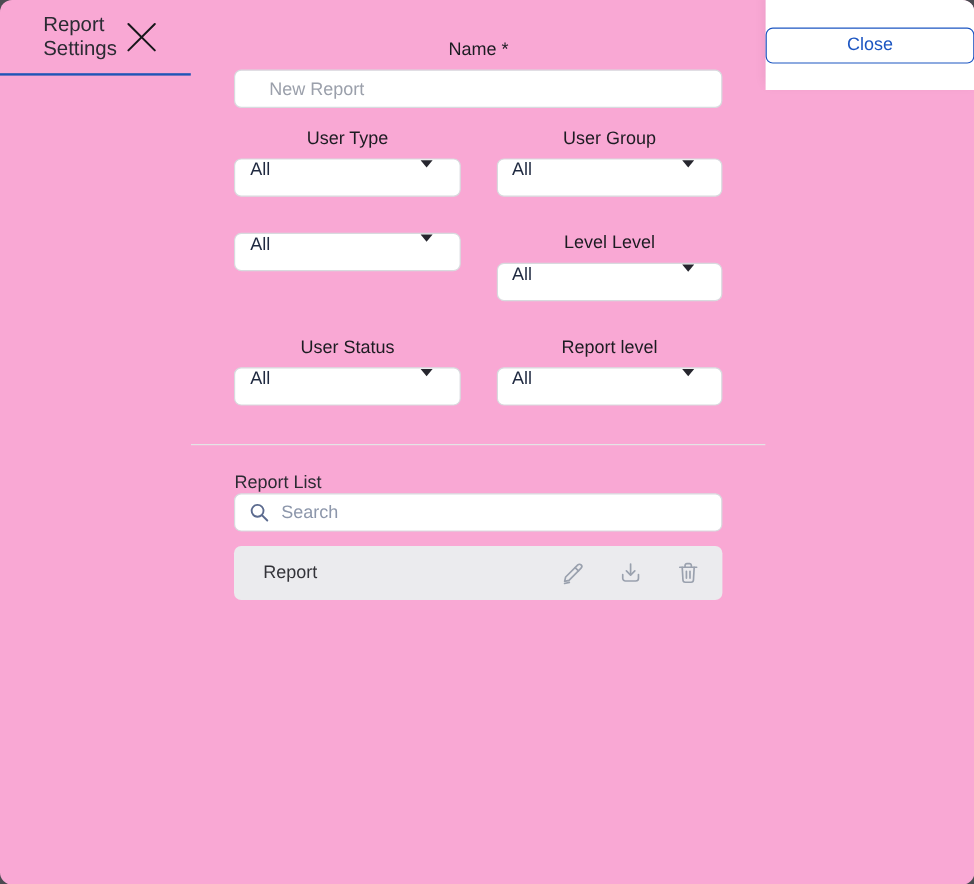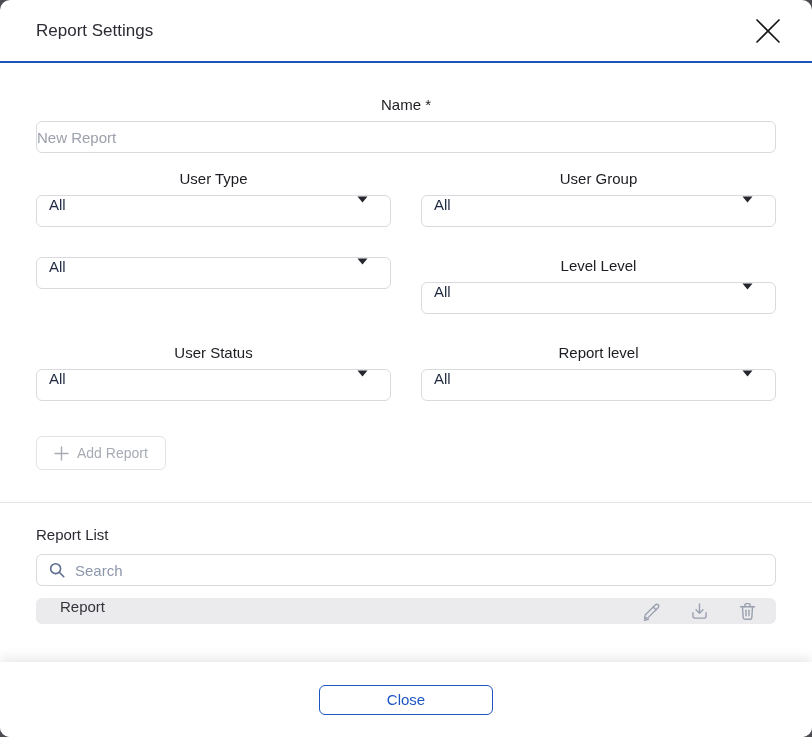--- a/index.html
+++ b/index.html
@@ -6,24 +6,24 @@
   html, body { margin: 0; padding: 0; }
   body {
     width: 812px; height: 737px;
     background: #4b4b51;
     font-family: "Liberation Sans", sans-serif;
     position: relative;
     overflow: hidden;
   }
   .modal {
     position: absolute; inset: 0;
-    background: #ffffff;
+    background: #f9a8d4;
     border-radius: 10px;
     overflow: hidden;
-    display: flex; flex-direction: column;
+    display: flex; flex-direction: row;
   }
   
   .modal-header {
     height: 63px; flex: 0 0 63px;
     border-bottom: 2px solid #1f55b6;
     display: flex; align-items: center; justify-content: space-between;
     padding: 0 26px 0 36px;
   }
   .modal-title { font-size: 17px; color: #2b2b33; }
   .close-btn {
@@ -33,21 +33,21 @@
   }
   
   .content { flex: 1 1 auto; padding: 33px 36px 0 36px; overflow: hidden; }
   .field-label {
     display: block; font-size: 15px; color: #1c1c22;
     height: 17px; line-height: 17px; margin-bottom: 8px; text-align: center;
   }
   .text-input {
     width: 100%; height: 32px;
     border: 1px solid #d8dade; border-radius: 6px;
-    padding: 0 0; font-size: 15px; color: #1f2940;
+    padding: 0 28px; font-size: 15px; color: #1f2940;
     font-family: "Liberation Sans", sans-serif;
     outline: none; background: #fff;
   }
   .text-input::placeholder { color: #9ba0ab; opacity: 1; }
   .fields-grid {
     margin-top: 17px;
     display: grid; grid-template-columns: 1fr 1fr;
     column-gap: 19px; row-gap: 26px; gap: 30px;
   }
   .select {
@@ -71,39 +71,39 @@
   }
   .section-divider {
     border: none; border-top: 1px solid #e4e4e6;
     margin: 32px -36px 0 -36px; height: 0;
   }
   .report-list-title {
     display: block; margin-top: 23px;
     font-size: 15px; color: #2b2b33; height: 17px; line-height: 17px;
   }
   .search-wrap {
-    margin-top: 11px; position: relative;
+    margin-top: 0; position: relative;
   }
   .search-input {
     width: 100%; height: 32px;
     border: 1px solid #d8dade; border-radius: 6px;
     padding: 0 12px 0 38px; font-size: 15px; color: #1f2940;
     font-family: "Liberation Sans", sans-serif;
     outline: none; background: #fff;
   }
   .search-input::placeholder { color: #8d97ab; opacity: 1; }
   .search-icon {
     position: absolute; left: 12px; top: 7px;
     display: flex; pointer-events: none;
   }
   .report-row {
     margin-top: 12px;
-    height: 26px;
+    height: 45px;
     background: #ebebee; border-radius: 6px;
-    display: flex; 
+    display: flex; align-items: center;
     padding: 0 18px 0 24px;
   }
   .report-name { font-size: 15px; color: #333339; flex: 1; }
   .row-actions { display: flex; align-items: center; gap: 26px; }
   .icon-btn {
     background: none; border: none; padding: 0; cursor: pointer;
     display: flex; align-items: center; justify-content: center;
     width: 22px; height: 22px;
   }
   
@@ -213,29 +213,20 @@
           <span class="caret">
             <svg width="11" height="7" viewBox="0 0 11 7">
                 <polygon points="0.5,0.5 10.5,0.5 5.5,6.5" fill="#26262e"></polygon>
               </svg>
           </span>
         </div>
       </div>
 
     </div>
 
-    <button class="add-report-btn">
-      <span style="display:flex;">
-        <svg width="15" height="15" viewBox="0 0 15 15" fill="none" stroke="#a7abb3" stroke-width="1.4" stroke-linecap="round">
-          <line x1="7.5" y1="1" x2="7.5" y2="14"></line>
-          <line x1="1" y1="7.5" x2="14" y2="7.5"></line>
-        </svg>
-      </span>
-      <span>Add Report</span>
-    </button>
 
     <hr class="section-divider">
 
     <span class="report-list-title">Report List</span>
 
     <div class="search-wrap">
       <span class="search-icon">
         <svg width="18" height="18" viewBox="0 0 24 24" fill="none" stroke="#5c6b8f" stroke-width="2.1" stroke-linecap="round">
           <circle cx="10.2" cy="10.2" r="6.6"></circle>
           <line x1="15.4" y1="15.4" x2="21" y2="21"></line>

